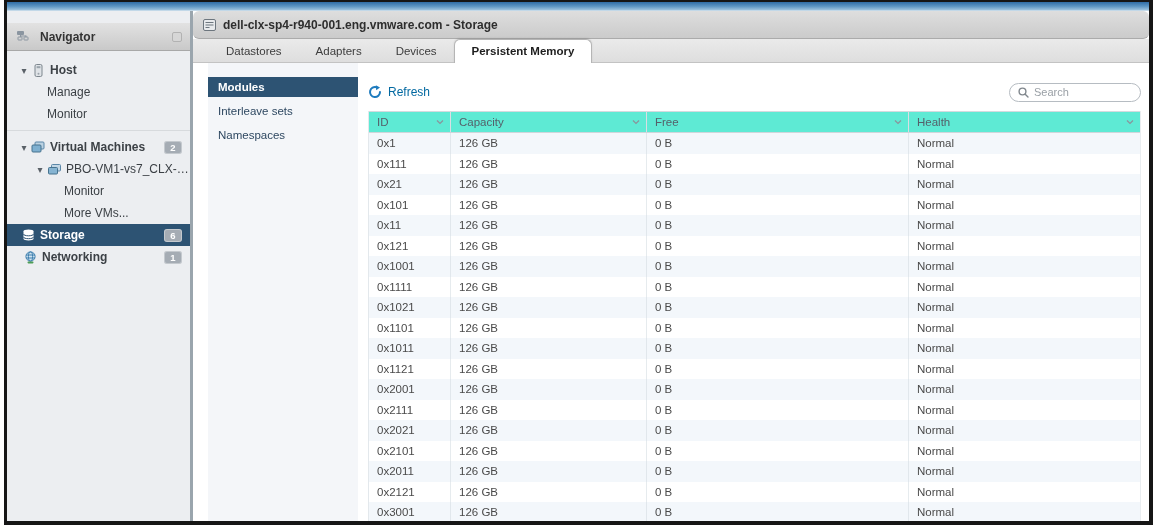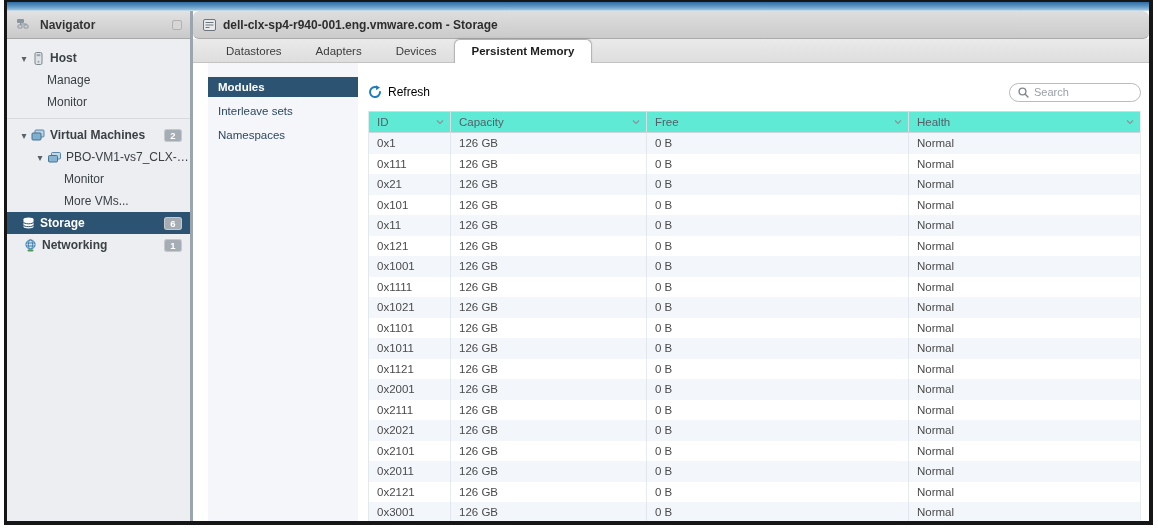--- a/index.html
+++ b/index.html
@@ -15,21 +15,21 @@
   .window{position:absolute;left:4px;top:0;right:5px;bottom:3px;
     border:solid #161616;border-width:2px 4px 4px 3px;background:#fff;
     display:flex;flex-direction:column;overflow:hidden;}
   .top-blue{height:9px;flex:0 0 9px;background:linear-gradient(#2f6da6,#5f97c4 55%,#9cc2de);border-bottom:1px solid #c2d8e8;}
   .app{flex:1;display:flex;min-height:0;}
 
   
   .sidebar{width:186px;flex:0 0 186px;background:#eceef1;border-right:3px solid #9aa5ad;
     display:flex;flex-direction:column;min-height:0;}
   .nav-header{height:28px;flex:0 0 28px;background:linear-gradient(#e2e2e2,#c9c9c9);
-    border-bottom:1px solid #a8a8a8;display:flex;align-items:center;padding:0 8px;gap:6px;}
+    border-bottom:1px solid #a8a8a8;display:flex;align-items:center;padding:0 8px;gap:6px;margin-top:12px;}
   .nav-header .title{font-size:12px;font-weight:bold;color:#333;flex:1;}
   .nav-pin{width:10px;height:10px;border:1px solid #b2b2b2;border-radius:2px;background:#d6d6d6;}
   .tree{padding-top:8px;font-size:12px;color:#3a3f44;}
   .titem{height:22px;display:flex;align-items:center;cursor:default;}
   .titem .tri{width:14px;color:#5a6168;font-size:10px;text-align:center;flex:0 0 14px;}
   .titem .lbl{white-space:nowrap;overflow:hidden;text-overflow:ellipsis;}
   .titem.group .lbl{font-weight:bold;color:#3c4146;}
   .titem .spacer{flex:1;}
   .badge{flex:0 0 auto;min-width:18px;padding:0 3px;height:13px;line-height:13px;margin-right:8px;
     background:var(--badge);color:#fff;font-size:9.5px;font-weight:bold;text-align:center;
@@ -56,21 +56,21 @@
   .tab.active{background:#fff;border:1px solid #b5b5b5;border-bottom:none;border-radius:6px 6px 0 0;
     font-weight:bold;color:#1d1d1d;margin-bottom:-1px;line-height:23px;box-shadow:0 -1px 2px rgba(0,0,0,.10);}
 
   .content{flex:1;display:flex;min-height:0;background:#fff;}
   .subnav{width:150px;flex:0 0 150px;margin-left:15px;background:#f4f6f9;padding-top:14px;}
   .snitem{height:20px;line-height:20px;padding-left:10px;font-size:11.5px;color:#2e4861;margin-bottom:4px;cursor:default;}
   .snitem.active{background:var(--navy);color:#fff;font-weight:bold;}
 
   .panel{flex:1;min-width:0;margin:0 8px 0 10px;display:flex;flex-direction:column;min-height:0;}
   .toolbar{flex:0 0 48px;display:flex;align-items:center;justify-content:space-between;padding-top:10px;}
-  .refresh{display:flex;align-items:center;gap:6px;font-size:12px;color:#000000;cursor:default;}
+  .refresh{display:flex;align-items:center;gap:6px;font-size:12px;color:#0369a1;cursor:default;}
   .searchbox{width:132px;height:19px;border:1px solid #b6bcc2;border-radius:10px;background:#fff;
     display:flex;align-items:center;gap:5px;padding:0 8px;}
   .searchbox input{border:none;outline:none;width:100%;font-size:11px;color:#555;
     font-family:"Liberation Sans","DejaVu Sans",sans-serif;background:transparent;}
   .searchbox input::placeholder{color:#9aa0a6;}
 
   .table{flex:1;display:flex;flex-direction:column;min-height:0;overflow:hidden;border-left:1px solid #e3e8ec;border-right:1px solid #e9edf0;}
   .thead{flex:0 0 22px;display:flex;background:#5eead4;border-top:1px solid #d4dade;border-bottom:1px solid #cfd6db;}
   .hcell{display:flex;align-items:center;font-size:11.5px;color:#55606a;padding:0 6px 0 8px;border-right:1px solid #d9dee3;}
   .hcell:last-child{border-right:none;}

